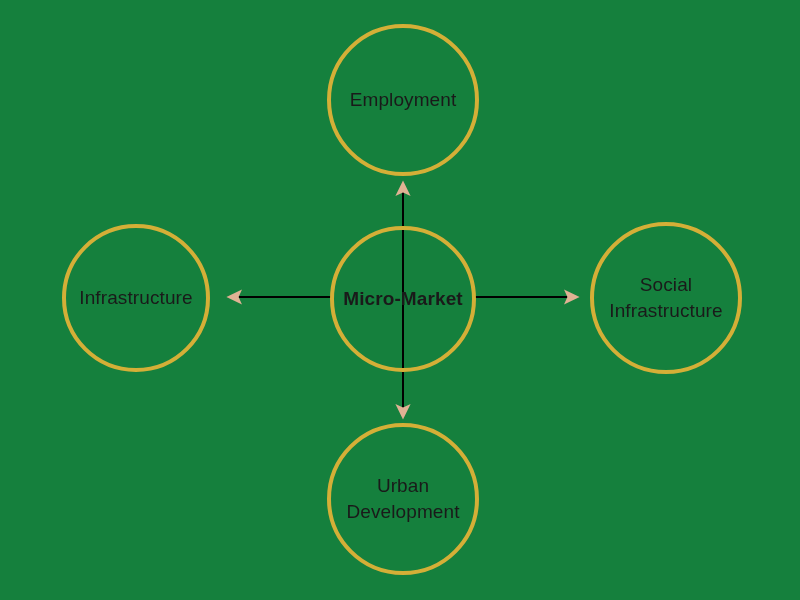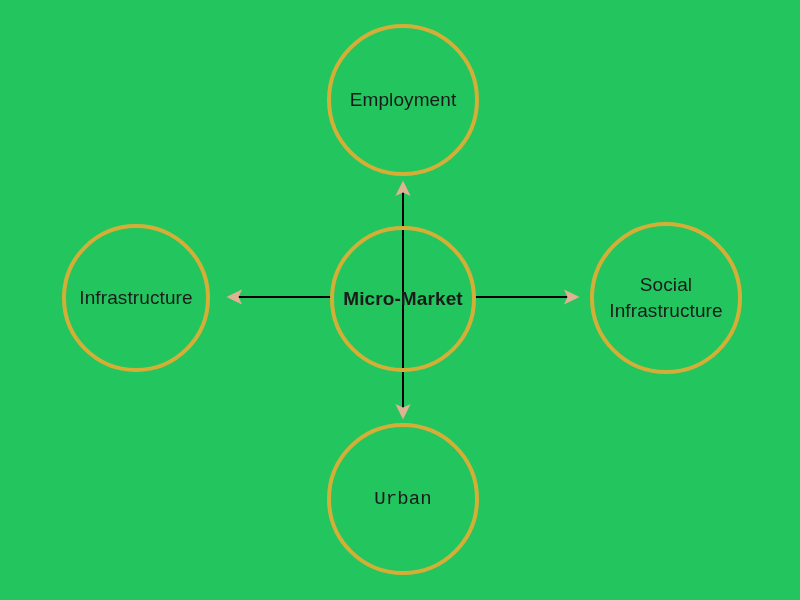--- a/index.html
+++ b/index.html
@@ -11,21 +11,21 @@
   body {
     width: 800px;
     height: 600px;
     overflow: hidden;
     font-family: "Liberation Sans", sans-serif;
   }
   #diagram-canvas {
     position: relative;
     width: 800px;
     height: 600px;
-    background: #22c55e;
+    background: #15803d;
   }
   #diagram-svg {
     position: absolute;
     top: 0;
     left: 0;
     width: 800px;
     height: 600px;
     display: block;
   }
   .node-label {
@@ -90,17 +90,18 @@
 
   <div class="node-label" style="left:403px; top:299px;font-weight:bold;">
     <span class="line">Micro-Market</span>
   </div>
 
   <div class="node-label" style="left:666px; top:298px;">
     <span class="line">Social</span>
     <span class="line">Infrastructure</span>
   </div>
 
-  <div class="node-label" style="left:403px; top:499px;font-family:Liberation Mono, monospace;">
+  <div class="node-label" style="left:403px; top:499px;">
     <span class="line">Urban</span>
+    <span class="line">Development</span>
   </div>
 
 </div>
 
 </body></html>

